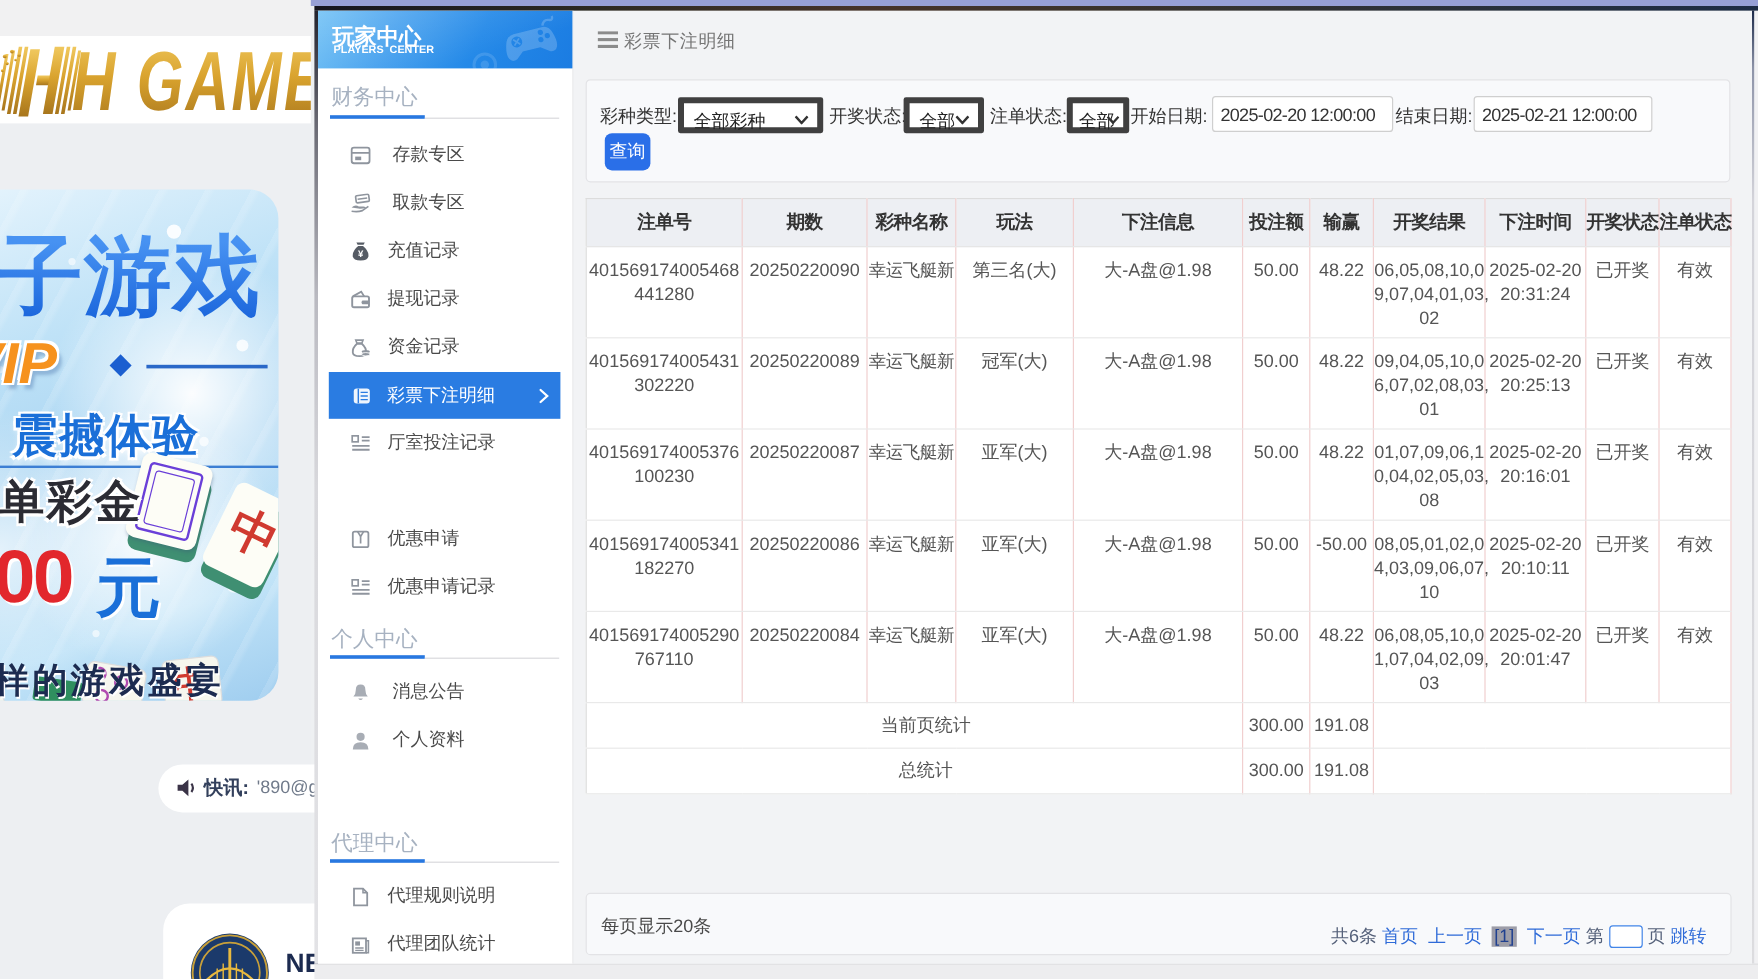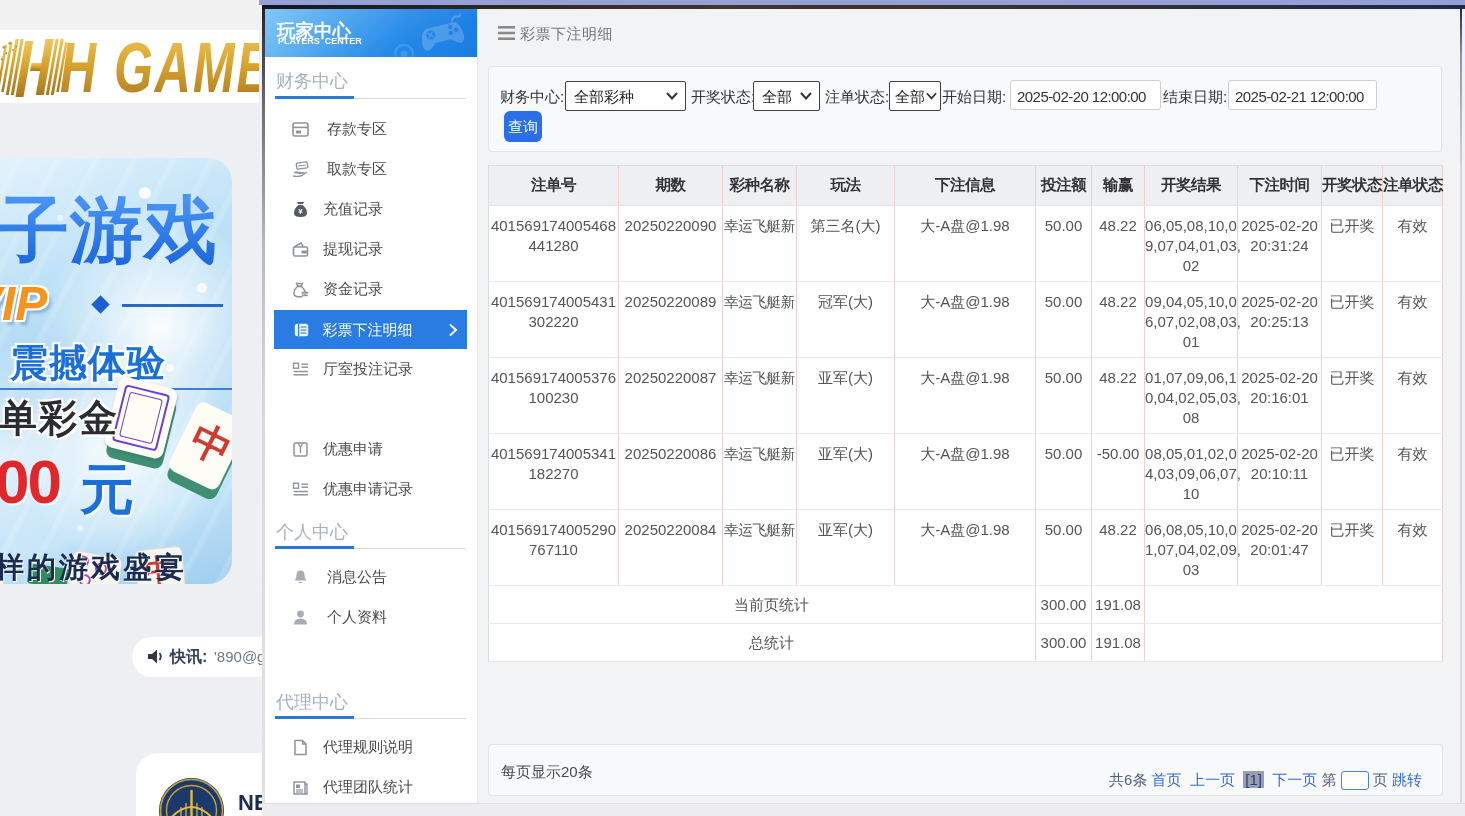--- a/index.html
+++ b/index.html
@@ -48,21 +48,21 @@
 .mi.sel{left:8.5px;width:193px;background:#2a7ce2;}
 .mi.sel .ic{left:18px;}
 .mi.sel .tx{left:49px;color:#fff;}
 .mi.sel .ar{position:absolute;right:10px;top:13px;width:14px;height:14px;}
 
 #main{left:478px;top:9px;width:982px;height:794px;background:#f2f3f5;}
 #crumb-ham{left:498px;top:26px;width:17px;height:14px;}
 #crumb-ti{left:520px;top:25px;font-size:15px;color:#757575;letter-spacing:.5px;}
 #filter{left:488px;top:66px;width:954px;height:86px;background:#f8f9fb;border:1px solid #e3e3e6;border-radius:4px;}
 .flabel{position:absolute;top:21px;font-size:15px;color:#333;}
-.fsel{position:absolute;top:14px;height:30px;background:#fff;border:1px solid #404040;border-radius:2px;font-size:15px;color:#222;}
+.fsel{position:absolute;top:14px;height:30px;background:#fff;border:5px solid #404040;border-radius:2px;font-size:15px;color:#222;}
 .fsel .stx{position:absolute;left:8px;top:6px;white-space:nowrap;}
 .fsel svg{position:absolute;right:7px;top:10px;}
 .finput{position:absolute;top:13px;height:30px;background:#fff;border:1px solid #cfcfcf;border-radius:3px;font-size:15px;color:#333;}
 .finput span{position:absolute;left:6px;top:7px;letter-spacing:-0.55px;white-space:nowrap;}
 #btn-q{left:504px;top:111px;width:38px;height:31px;background:#2a6fe8;border-radius:6px;color:#fff;
 font-size:15px;text-align:center;line-height:31px;}
 
 #tblwrap{left:488px;top:165px;width:954px;}
 table{border-collapse:collapse;table-layout:fixed;width:954px;background:#fff;font-family:"Liberation Sans",sans-serif;}
 th{background:#edeff3;height:40px;font-size:15.5px;color:#333;font-weight:bold;white-space:nowrap;letter-spacing:-0.5px;
@@ -367,21 +367,21 @@
 <div class="abs" id="main"></div>
 <div class="abs" id="crumb-ham">
   <svg width="17" height="14" viewBox="0 0 17 14">
     <rect x="0" y="0" width="17" height="2.6" fill="#8b8b8b"></rect>
     <rect x="0" y="5.7" width="17" height="2.6" fill="#8b8b8b"></rect>
     <rect x="0" y="11.4" width="17" height="2.6" fill="#8b8b8b"></rect>
   </svg>
 </div>
 <div class="abs" id="crumb-ti">彩票下注明细</div>
 <div class="abs" id="filter">
-  <span class="flabel" style="left:11px;">财务中心:</span>
+  <span class="flabel" style="left:11px;">彩种类型:</span>
   <div class="fsel" style="left:76px;width:121px;">
     <span class="stx">全部彩种</span>
     <svg width="12" height="8" viewBox="0 0 12 8">
         <path d="M1 1 L6 6.5 L11 1" fill="none" stroke="#333" stroke-width="2"></path>
       </svg>
   </div>
   <span class="flabel" style="left:202px;">开奖状态:</span>
   <div class="fsel" style="left:264px;width:67px;">
     <span class="stx">全部</span>
     <svg width="12" height="8" viewBox="0 0 12 8">

